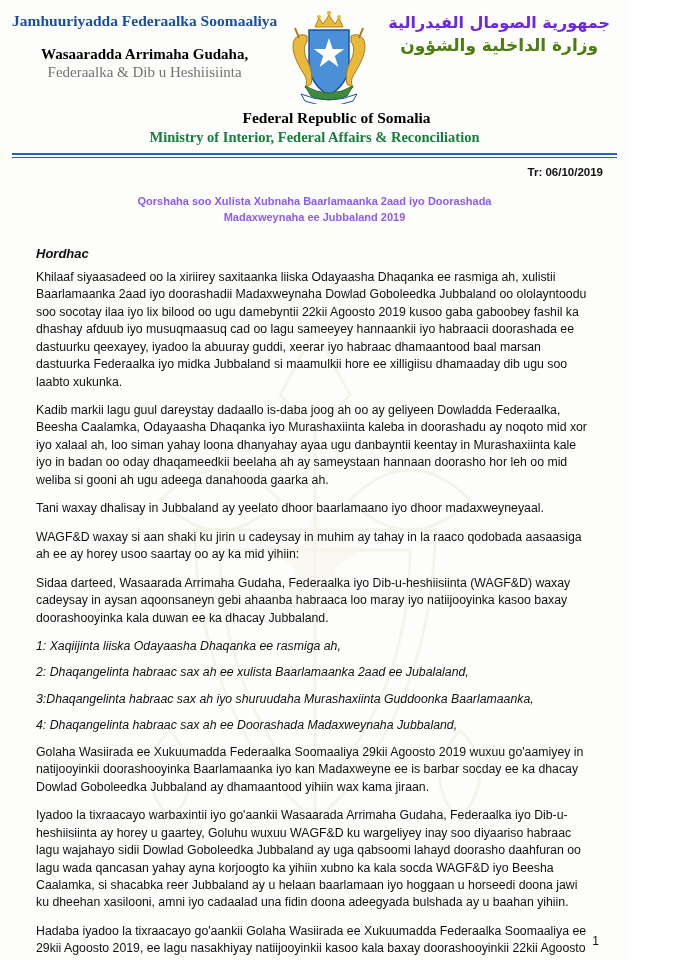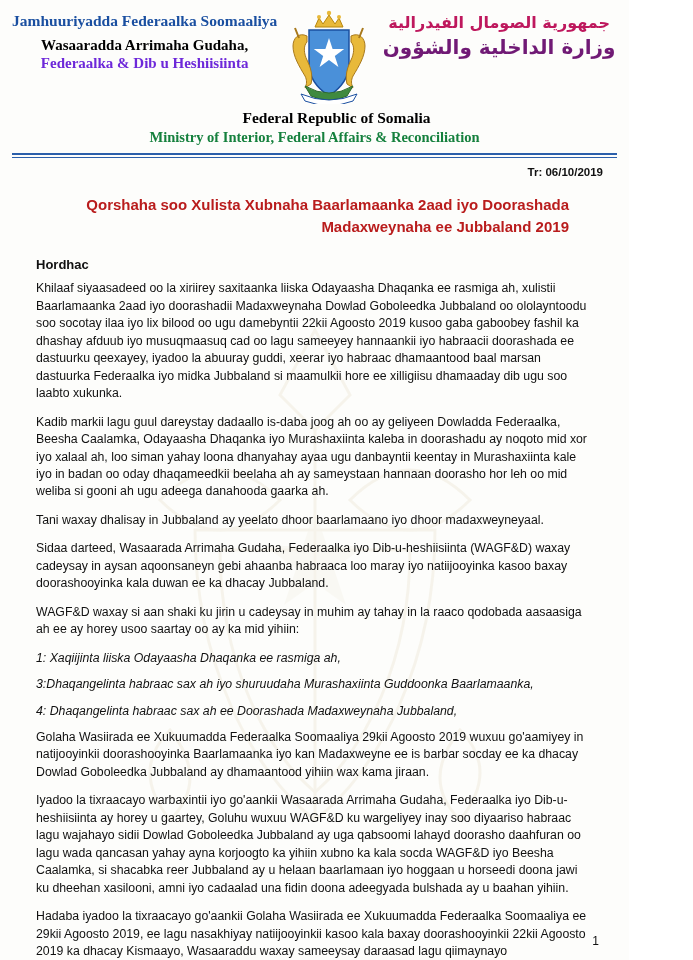--- a/index.html
+++ b/index.html
@@ -72,36 +72,36 @@
     font-weight: bold;
     font-size: 15.5px;
     line-height: 1.15;
     white-space: nowrap;
   }
   .som-line2 {
     color: #000;
     font-weight: bold;
     font-size: 15px;
     line-height: 1.2;
-    margin-top: 6px;
+    margin-top: 15px;
   }
   .som-line3 {
-    color: #6d28d9;
-    font-weight: bold;
+    color: #737373;
+    font-weight: normal;
     font-size: 15px;
     line-height: 1.2;
   }
   .ar-line {
-    color: #be185d;
+    color: #6d28d9;
     font-weight: bold;
     font-size: 16px;
     line-height: 1.35;
     font-family: "DejaVu Sans", sans-serif;
   }
-  .ar-line.blk { color: #701a75; font-size: 20px; }
+  .ar-line.blk { color: #4d7c0f; font-size: 17px; }
 
   .header-sub {
     text-align: center;
     margin-top: 4px;
   }
   .fed-title {
     font-weight: bold;
     font-size: 15.5px;
     color: #000;
     line-height: 1.3;
@@ -126,39 +126,40 @@
   .datebar {
     text-align: right;
     padding: 8px 26px 0 15px;
     font-size: 11.5px;
     font-weight: bold;
     font-family: "Liberation Sans", sans-serif;
   }
 
   
   .doc-title {
-    text-align: right;
-    font-family: "Liberation Sans", sans-serif;
-    font-weight: bold;
-    font-size: 15px;
+    text-align: center;
+    font-family: "Liberation Sans", sans-serif;
+    font-weight: bold;
+    font-size: 11px;
     line-height: 1.45;
     margin: 16px 60px 0 60px;
-    color: #b91c1c;
+    color: #8b5cf6;
   }
 
   .body-wrap {
     padding: 0 34px 0 36px;
     margin-top: 20px;
   }
 
   .section-head {
     font-family: "Liberation Sans", sans-serif;
     font-weight: bold;
     font-size: 13px;
     margin-bottom: 8px;
+    font-style: italic;
   }
 
   p.para {
     font-family: "Liberation Sans", sans-serif;
     font-size: 12.3px;
     line-height: 1.42;
     margin: 0 8px 11px 0;
     text-align: left;
     color: #111;
   }
@@ -258,24 +259,25 @@
       <div>Qorshaha soo Xulista Xubnaha Baarlamaanka 2aad iyo Doorashada</div>
       <div>Madaxweynaha  ee Jubbaland 2019</div>
     </div>
 
     <div class="body-wrap">
       <div class="section-head">Hordhac</div>
 
       <p class="para">Khilaaf siyaasadeed oo la xiriirey saxitaanka liiska Odayaasha Dhaqanka ee rasmiga ah, xulistii Baarlamaanka 2aad iyo doorashadii Madaxweynaha Dowlad Goboleedka Jubbaland oo ololayntoodu soo socotay ilaa iyo lix bilood oo ugu damebyntii 22kii Agoosto 2019 kusoo gaba gaboobey fashil  ka dhashay afduub iyo musuqmaasuq cad oo lagu sameeyey hannaankii iyo habraacii doorashada ee dastuurku qeexayey, iyadoo la abuuray guddi, xeerar iyo habraac dhamaantood baal marsan dastuurka Federaalka iyo midka Jubbaland si maamulkii hore ee xilligiisu dhamaaday dib ugu soo laabto xukunka.</p>
       <p class="para">Kadib markii lagu guul dareystay dadaallo is-daba joog ah oo ay geliyeen Dowladda Federaalka, Beesha Caalamka, Odayaasha Dhaqanka iyo Murashaxiinta kaleba in doorashadu ay noqoto mid xor iyo xalaal ah, loo siman yahay loona dhanyahay ayaa ugu danbayntii keentay in Murashaxiinta kale iyo in badan oo oday dhaqameedkii beelaha ah ay sameystaan hannaan doorasho hor leh oo mid weliba si gooni ah ugu adeega danahooda gaarka ah.</p>
       <p class="para">Tani waxay dhalisay in Jubbaland ay yeelato dhoor baarlamaano iyo dhoor madaxweyneyaal.</p>
+      <p class="para">WAGF&amp;D waxay si aan shaki ku jirin u cadeysay in muhim ay tahay in la raaco qodobada aasaasiga ah ee ay horey usoo saartay oo ay ka mid yihiin:</p>
       <p class="para">Sidaa darteed, Wasaarada Arrimaha Gudaha, Federaalka iyo Dib-u-heshiisiinta (WAGF&amp;D) waxay cadeysay in aysan aqoonsaneyn gebi ahaanba habraaca loo maray iyo natiijooyinka kasoo baxay doorashooyinka kala duwan ee ka dhacay Jubbaland.</p>
-      <p class="para">WAGF&amp;D waxay si aan shaki ku jirin u cadeysay in muhim ay tahay in la raaco qodobada aasaasiga ah ee ay horey usoo saartay oo ay ka mid yihiin:</p>
 
       <div class="list-item">1: Xaqiijinta liiska Odayaasha Dhaqanka ee rasmiga ah,</div>
+      <div class="list-item">2: Dhaqangelinta habraac sax ah ee xulista Baarlamaanka 2aad ee Jubalaland,</div>
       <div class="list-item">3:Dhaqangelinta habraac sax ah iyo shuruudaha Murashaxiinta Guddoonka Baarlamaanka,</div>
       <div class="list-item">4: Dhaqangelinta habraac sax ah ee Doorashada Madaxweynaha Jubbaland,</div>
 
       <p class="para">Golaha Wasiirada ee Xukuumadda Federaalka Soomaaliya 29kii Agoosto 2019 wuxuu go'aamiyey in natijooyinkii doorashooyinka Baarlamaanka iyo  kan Madaxweyne ee is barbar socday ee ka dhacay Dowlad Goboleedka Jubbaland ay dhamaantood yihiin wax kama jiraan.</p>
       <p class="para">Iyadoo la tixraacayo warbaxintii iyo go'aankii Wasaarada Arrimaha Gudaha, Federaalka iyo Dib-u-heshiisiinta ay horey u gaartey, Goluhu wuxuu WAGF&amp;D ku wargeliyey inay soo diyaariso habraac lagu wajahayo sidii Dowlad Goboleedka Jubbaland ay uga qabsoomi lahayd doorasho daahfuran oo lagu wada qancasan yahay ayna korjoogto ka yihiin xubno ka kala socda WAGF&amp;D iyo  Beesha Caalamka, si shacabka reer Jubbaland ay u helaan baarlamaan iyo hoggaan u horseedi doona jawi ku dheehan xasilooni, amni iyo cadaalad una fidin doona adeegyada bulshada ay u baahan yihiin.</p>
       <p class="para">Hadaba iyadoo la  tixraacayo go'aankii Golaha Wasiirada ee Xukuumadda Federaalka Soomaaliya ee 29kii Agoosto 2019, ee lagu nasakhiyay natiijooyinkii kasoo kala baxay doorashooyinkii  22kii Agoosto 2019 ka dhacay Kismaayo, Wasaaraddu waxay sameeysay daraasad lagu qiimaynayo</p>
     </div>
 
   </div>
 

